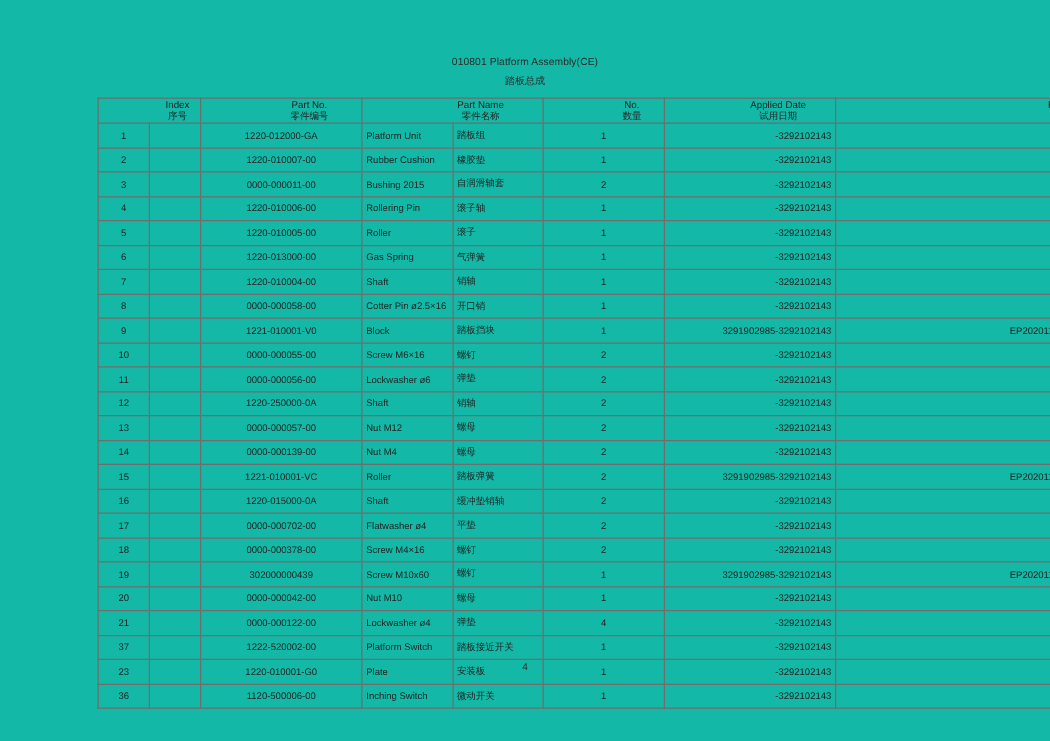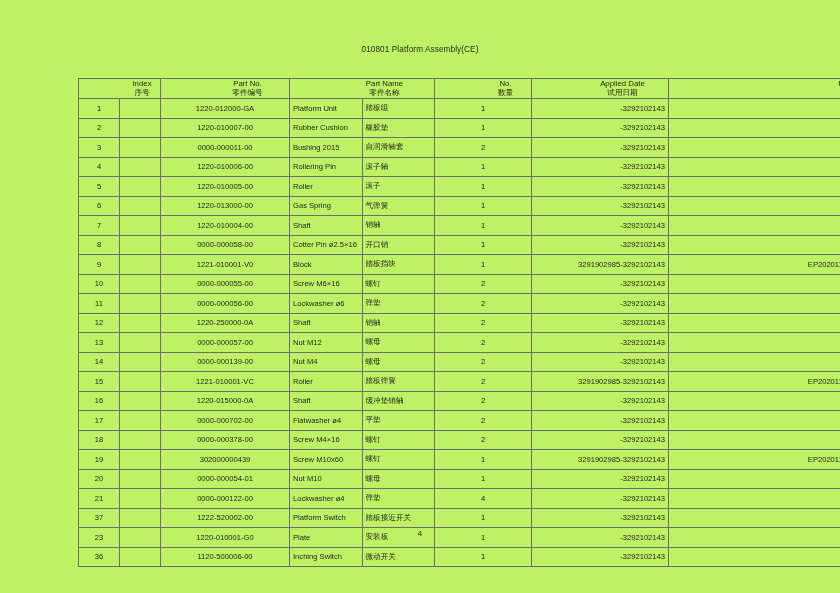--- a/index.html
+++ b/index.html
@@ -7,21 +7,21 @@
     padding: 0;
     background: #d8d8d8;
   }
   body {
     font-family: "Liberation Sans", sans-serif;
   }
   .page {
     position: relative;
     width: 840px;
     height: 593px;
-    background: #bef264;
+    background: #14b8a6;
     overflow: hidden;
     box-sizing: border-box;
   }
   .title-block {
     position: absolute;
     left: 0;
     top: 44px;
     width: 840px;
     text-align: center;
   }
@@ -84,20 +84,21 @@
     color: #2a2a2a;
   }
 </style>
 </head>
 <body>
 
 <div class="page">
 
   <div class="title-block">
     <div class="doc-title">010801 Platform Assembly(CE)</div>
+    <div class="doc-subtitle">踏板总成</div>
   </div>
 
   <div class="table-wrap">
     <table class="parts">
       <thead>
         <tr>
           <th class="c-index" colspan="2" rowspan="2">
             <div class="hdr-en">Index</div>
             <div class="hdr-cn">序号</div>
           </th>
@@ -311,21 +312,21 @@
             <td class="c-partno">302000000439</td>
             <td class="c-nameen">Screw M10x60</td>
             <td class="c-namecn">螺钉</td>
             <td class="c-qty">1</td>
             <td class="c-date">3291902985-3292102143</td>
             <td class="c-remark">EP20201125</td>
           </tr>
           <tr>
             <td class="c-index">20</td>
             <td class="c-idxsub"></td>
-            <td class="c-partno">0000-000054-01</td>
+            <td class="c-partno">0000-000042-00</td>
             <td class="c-nameen">Nut M10</td>
             <td class="c-namecn">螺母</td>
             <td class="c-qty">1</td>
             <td class="c-date">-3292102143</td>
             <td class="c-remark"></td>
           </tr>
           <tr>
             <td class="c-index">21</td>
             <td class="c-idxsub"></td>
             <td class="c-partno">0000-000122-00</td>

